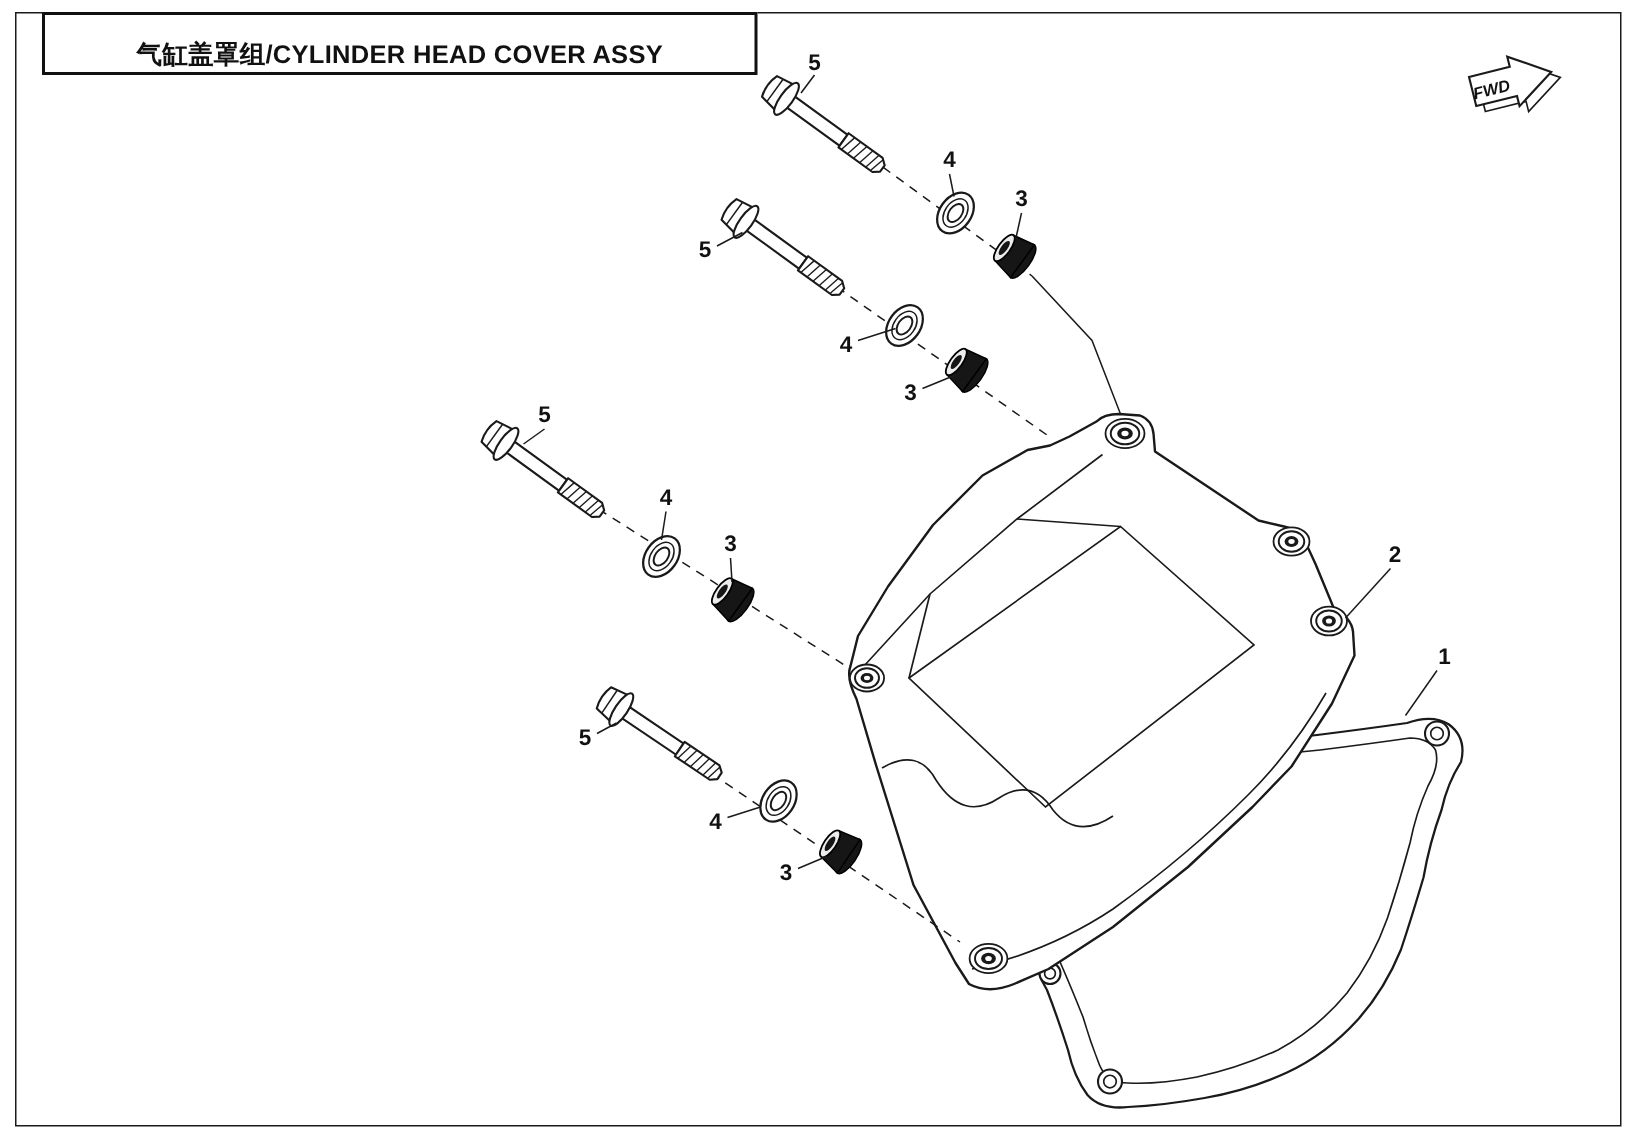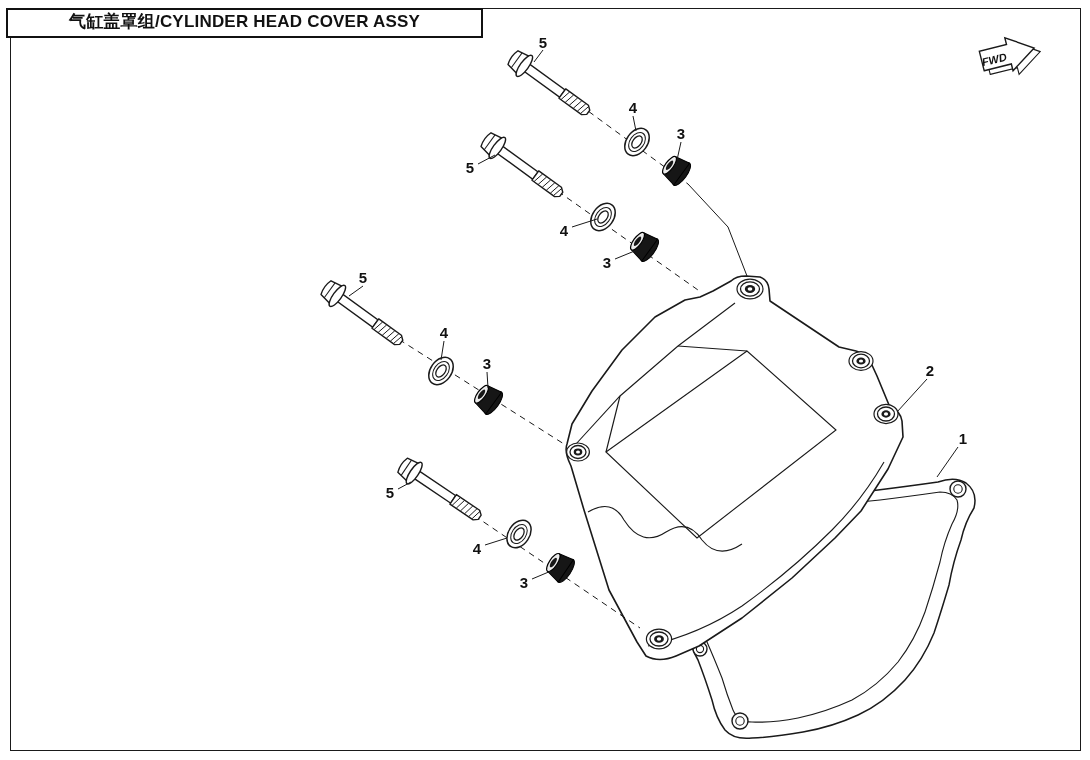--- a/index.html
+++ b/index.html
@@ -6,23 +6,23 @@
   html,body { background:#ffffff; }
   .page {
     position:relative; width:1090px; height:760px; background:#ffffff;
     font-family:"Liberation Sans", sans-serif; overflow:hidden; color:#111;
   }
   .page-border {
     position:absolute; left:10px; top:8px; width:1071px; height:743px;
     border:1px solid #1a1a1a; pointer-events:none;
   }
   .title-box {
-    position:absolute; left:6px; top:8px; width:477px; height:30px;
+    position:absolute; left:28px; top:8px; width:477px; height:42px;
     border:2px solid #111; background:#fff;
-    display:flex; align-items:flex-start; justify-content:center;
+    display:flex; align-items:flex-end; justify-content:center;
   }
   .title-box span {
     font-size:17px; font-weight:bold; letter-spacing:.2px; white-space:nowrap;
   }
   .diagram { position:absolute; left:0; top:0; width:1090px; height:760px; }
   .callout {
     position:absolute; transform:translate(-50%,-50%);
     font-size:15px; font-weight:bold; color:#111; line-height:1;
   }
 </style>

